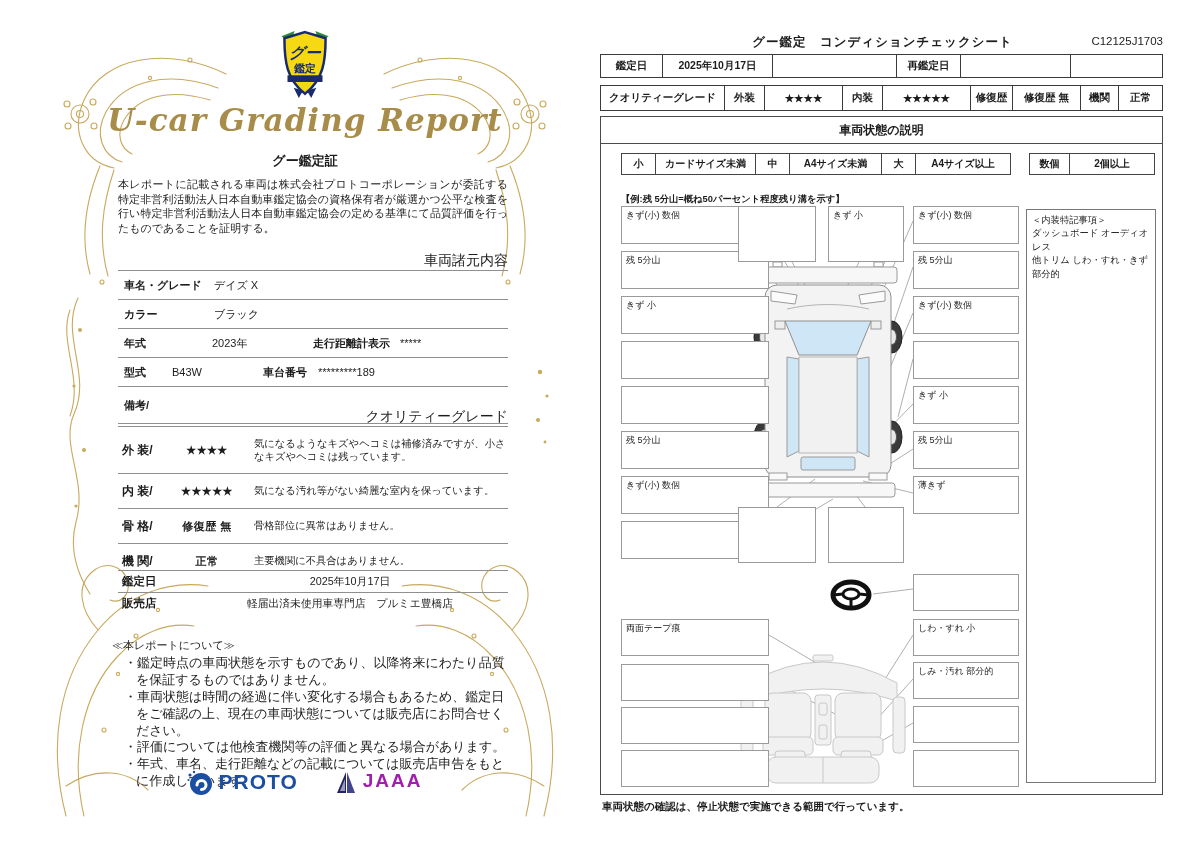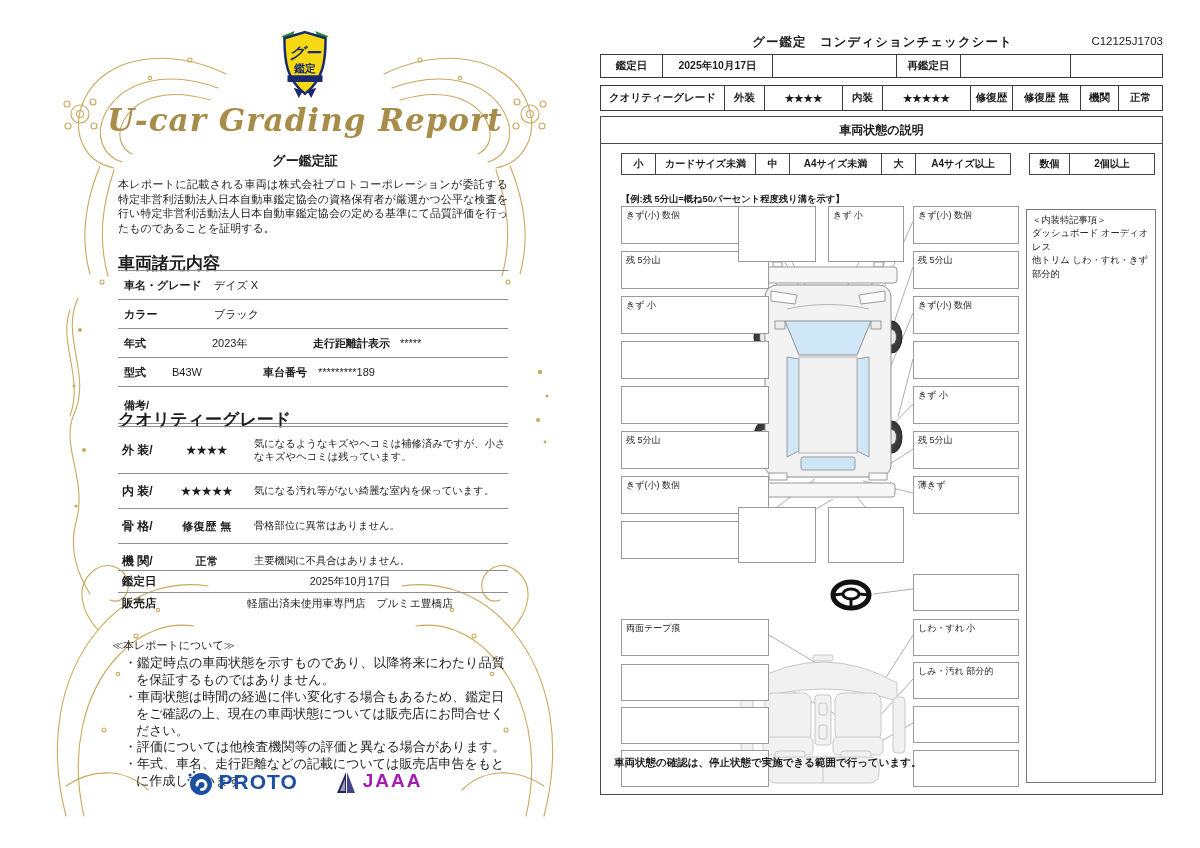--- a/index.html
+++ b/index.html
@@ -9,21 +9,21 @@
   
   .left-page{position:absolute;left:40px;top:30px;width:530px;height:790px;}
   .flourish{position:absolute;left:0;top:0;width:530px;height:790px;pointer-events:none;}
   .badge{position:absolute;left:50%;top:0;transform:translateX(-50%);}
   .lp-title{position:absolute;top:72px;left:0;width:100%;text-align:center;
             font-family:"DejaVu Serif",serif;font-style:italic;font-weight:bold;
             font-size:31px;color:#a88c49;letter-spacing:1px;}
   .lp-cert{position:absolute;top:122px;left:0;width:100%;text-align:center;font-size:13px;font-weight:bold;}
   .lp-intro{position:absolute;left:78px;top:147px;width:390px;font-family:"Liberation Serif","DejaVu Serif",serif;
             font-size:11px;line-height:1.34;text-align:justify;}
-  .sec-h{position:absolute;width:390px;left:78px;text-align:left;font-weight:bold;font-size:17px;}
+  .sec-h{position:absolute;width:390px;left:78px;text-align:right;font-weight:normal;font-size:14px;}
   .spec-table{position:absolute;left:78px;top:240px;width:390px;border-bottom:1px solid #8f8f8f;}
   .srow{position:relative;border-top:1px solid #8f8f8f;height:28px;}
   .srow.tall{height:36px;}
   .sl{position:absolute;top:50%;transform:translateY(-50%);font-size:11px;white-space:nowrap;}
   .b{font-weight:bold;}
   .grade-table{position:absolute;left:78px;top:396px;width:390px;}
   .grow{display:flex;border-top:1px solid #8f8f8f;align-items:center;}
   .gl{width:46px;font-weight:bold;font-size:12px;padding-left:4px;flex:none;white-space:nowrap;}
   .gv{width:78px;text-align:center;font-weight:bold;font-size:11px;flex:none;letter-spacing:.5px;white-space:nowrap;}
   .gd{flex:1;font-size:10.3px;line-height:1.3;padding-left:8px;}
@@ -53,21 +53,21 @@
   .legend{position:absolute;top:36px;height:22px;display:flex;border:1px solid #444;box-sizing:border-box;}
   .lg-cell{border-right:1px solid #444;display:flex;align-items:center;justify-content:center;
            font-size:10px;font-weight:bold;box-sizing:border-box;flex:none;white-space:nowrap;}
   .lg-cell:last-child{border-right:none;}
   .tire{position:absolute;left:20px;font-size:9.3px;font-weight:bold;white-space:nowrap;}
   .lbox{position:absolute;border:1px solid #9a9a9a;box-sizing:border-box;font-size:9px;
         padding:3px 4px;line-height:1.25;background:#fff;overflow:hidden;}
   .notes-box{position:absolute;left:425px;top:92px;width:130px;height:574px;border:1px solid #777;
              box-sizing:border-box;padding:4px 5px;font-size:9.3px;line-height:1.45;background:#fff;}
   .callouts{position:absolute;left:0;top:0;width:563px;height:677px;pointer-events:none;}
-  .rp-foot{position:absolute;top:728px;left:2px;font-size:10.5px;font-weight:bold;margin-left:12px;}
+  .rp-foot{position:absolute;top:772px;left:2px;font-size:10.5px;font-weight:bold;}
 </style>
 </head>
 <body>
 
 <div class="canvas">
 
   <div class="left-page">
 
     <svg class="flourish" viewBox="0 0 530 790">
       <g id="fl-tl" stroke="#c8a95e" fill="none" stroke-width="1.1" stroke-linecap="round">

